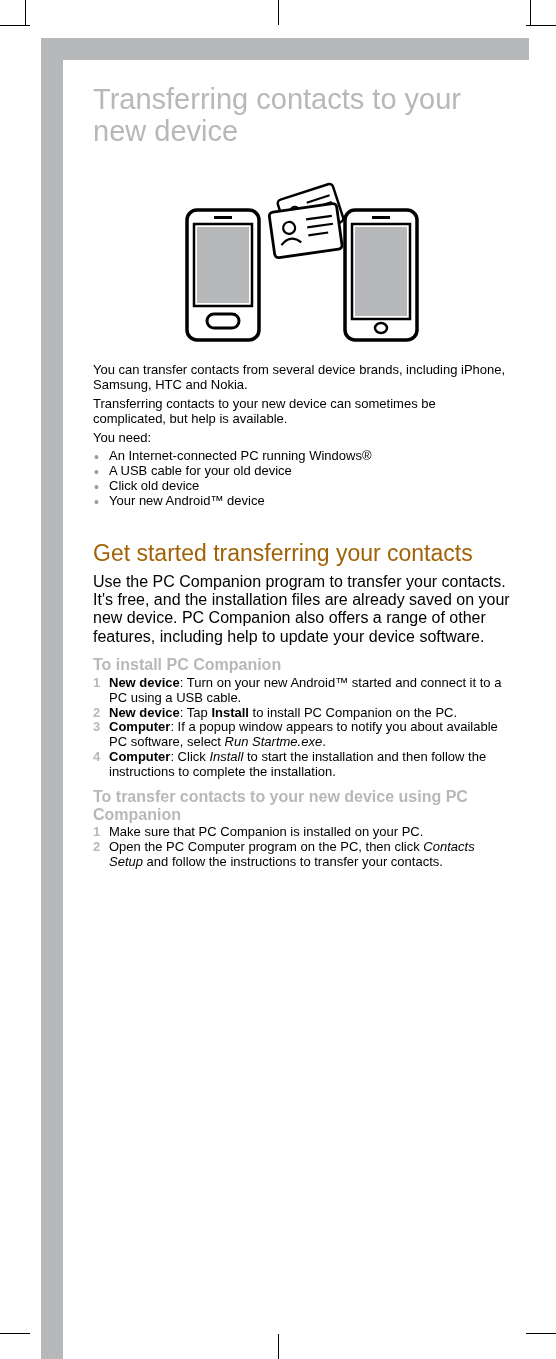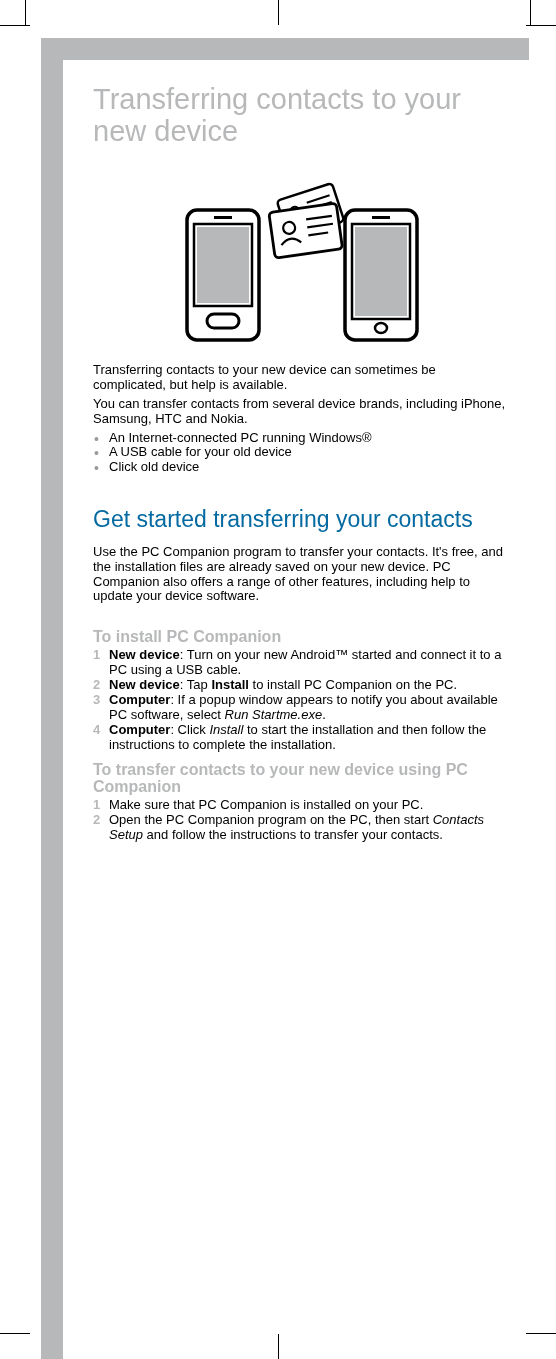--- a/index.html
+++ b/index.html
@@ -71,30 +71,30 @@
   .bullets li::before {
     content: "•";
     position: absolute;
     left: 1px;
     color: #9a9b9c;
     font-size: 14px;
     line-height: 1;
     top: 1px;
   }
   h2 {
-    color: #0369a1;
+    color: #a16207;
     font-weight: normal;
     font-size: 23px;
     line-height: 1.1;
-    margin-bottom: 12px;
+    margin-bottom: 6px;
   }
   .para {
-    font-size: 13px;
-    line-height: 1.15;
-    margin-bottom: 24px;
+    font-size: 16px;
+    line-height: 1.15;
+    margin-bottom: 10px;
   }
   .subhead {
     color: #b7b8b9;
     font-weight: bold;
     font-size: 16px;
     line-height: 1.1;
     margin-top: 8px;
     margin-bottom: 2px;
   }
   .steps {
@@ -167,27 +167,29 @@
           <circle cx="22" cy="54" r="6" fill="none" stroke="#000" stroke-width="2.2"></circle>
           <path d="M12 70 Q22 60 32 70" fill="none" stroke="#000" stroke-width="2.2"></path>
           <line x1="40" y1="48" x2="66" y2="48" stroke="#000" stroke-width="2.2"></line>
           <line x1="40" y1="56" x2="66" y2="56" stroke="#000" stroke-width="2.2"></line>
           <line x1="40" y1="64" x2="60" y2="64" stroke="#000" stroke-width="2.2"></line>
         </g>
       </g>
     </svg>
   </div>
 
+  <p class="intro">You can transfer contacts from several device brands, including iPhone, Samsung, HTC and Nokia.</p>
   <p class="intro">Transferring contacts to your new device can sometimes be complicated, but help is available.</p>
-  <p class="intro">You can transfer contacts from several device brands, including iPhone, Samsung, HTC and Nokia.</p>
+  <p class="intro">You need:</p>
 
   <ul class="bullets">
     <li>An Internet-connected PC running Windows®</li>
     <li>A USB cable for your old device</li>
     <li>Click old device</li>
+    <li>Your new Android™ device</li>
   </ul>
 
   <h2>Get started transferring your contacts</h2>
   <p class="para">Use the PC Companion program to transfer your contacts. It's free, and the installation files are already saved on your new device. PC Companion also offers a range of other features, including help to update your device software.</p>
 
   <div class="subhead">To install PC Companion</div>
   <ol class="steps">
     <li>
       <span class="num">1</span>
       <span class="b">New device</span><span>: Turn on your new Android™ started and connect it to a PC using a USB cable.</span>
@@ -207,17 +209,17 @@
   </ol>
 
   <div class="subhead">To transfer contacts to your new device using PC Companion</div>
   <ol class="steps">
     <li>
       <span class="num">1</span>
       <span>Make sure that PC Companion is installed on your PC.</span>
     </li>
     <li>
       <span class="num">2</span>
-      <span>Open the PC Companion program on the PC, then start </span><span class="i">Contacts Setup</span><span> and follow the instructions to transfer your contacts.</span>
+      <span>Open the PC Computer program on the PC, then click </span><span class="i">Contacts Setup</span><span> and follow the instructions to transfer your contacts.</span>
     </li>
   </ol>
 
 </div>
 
 </body></html>

